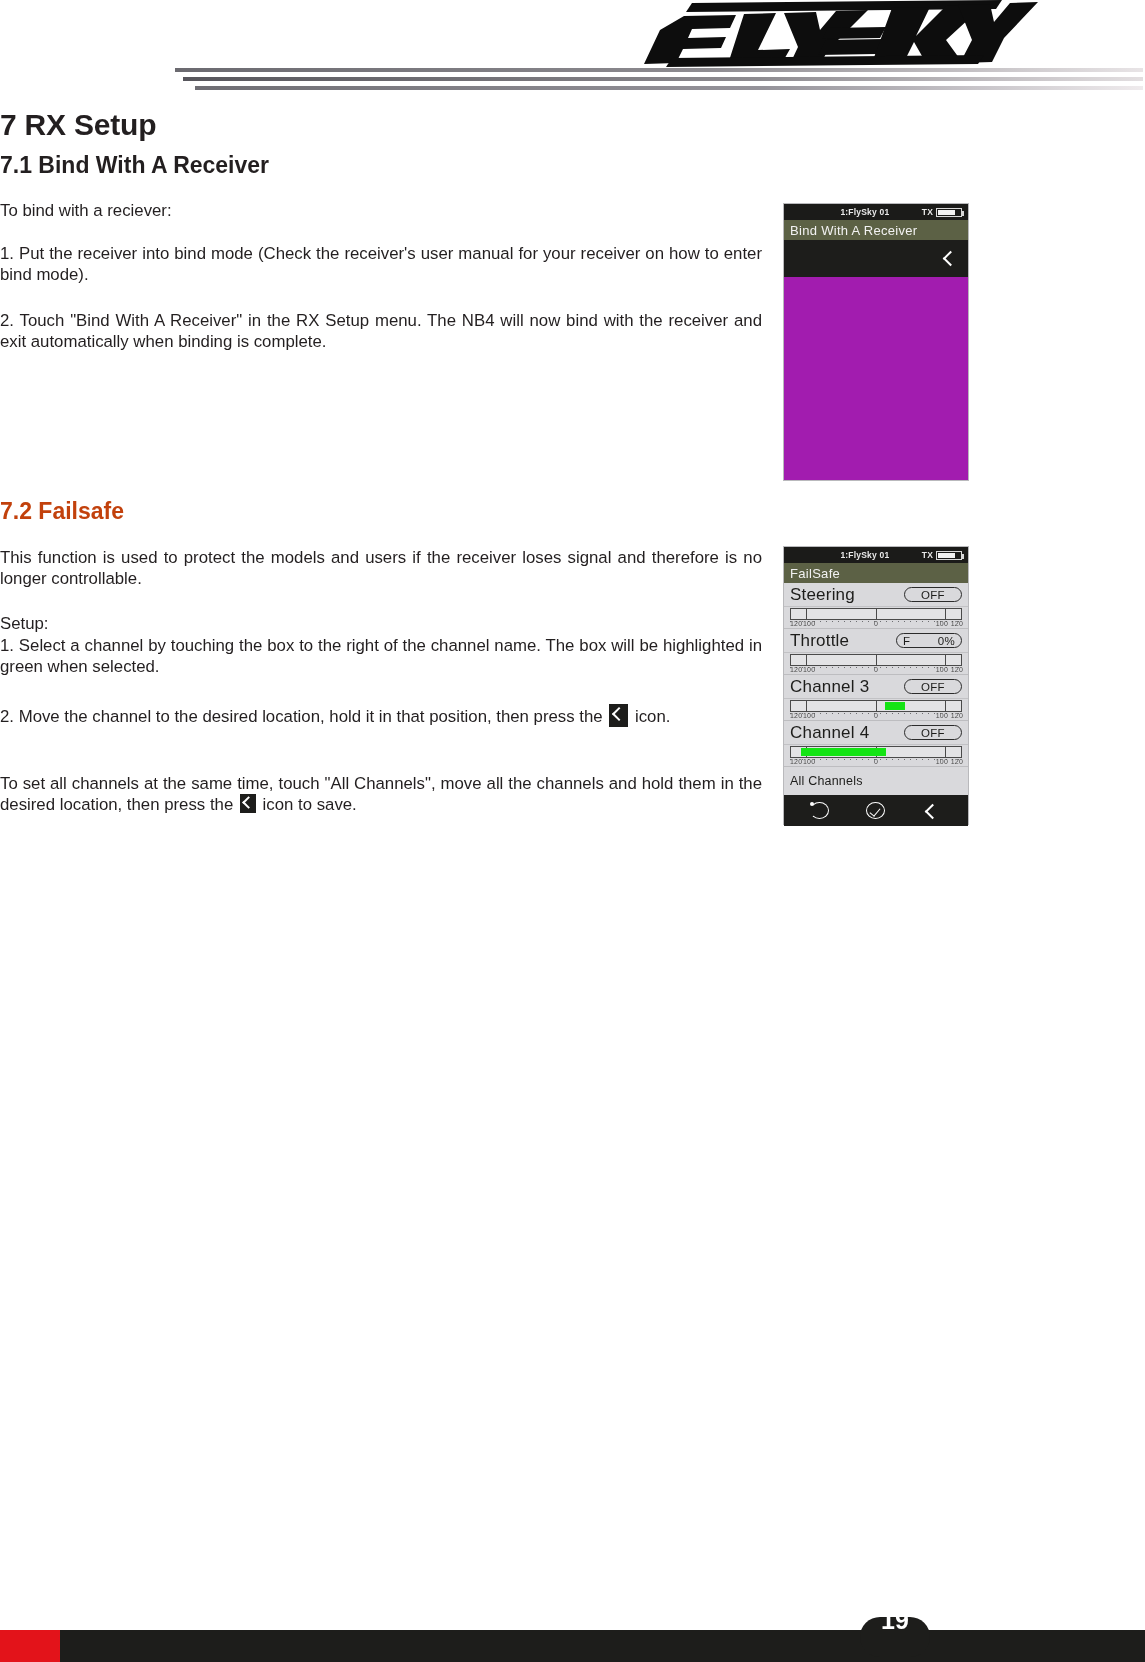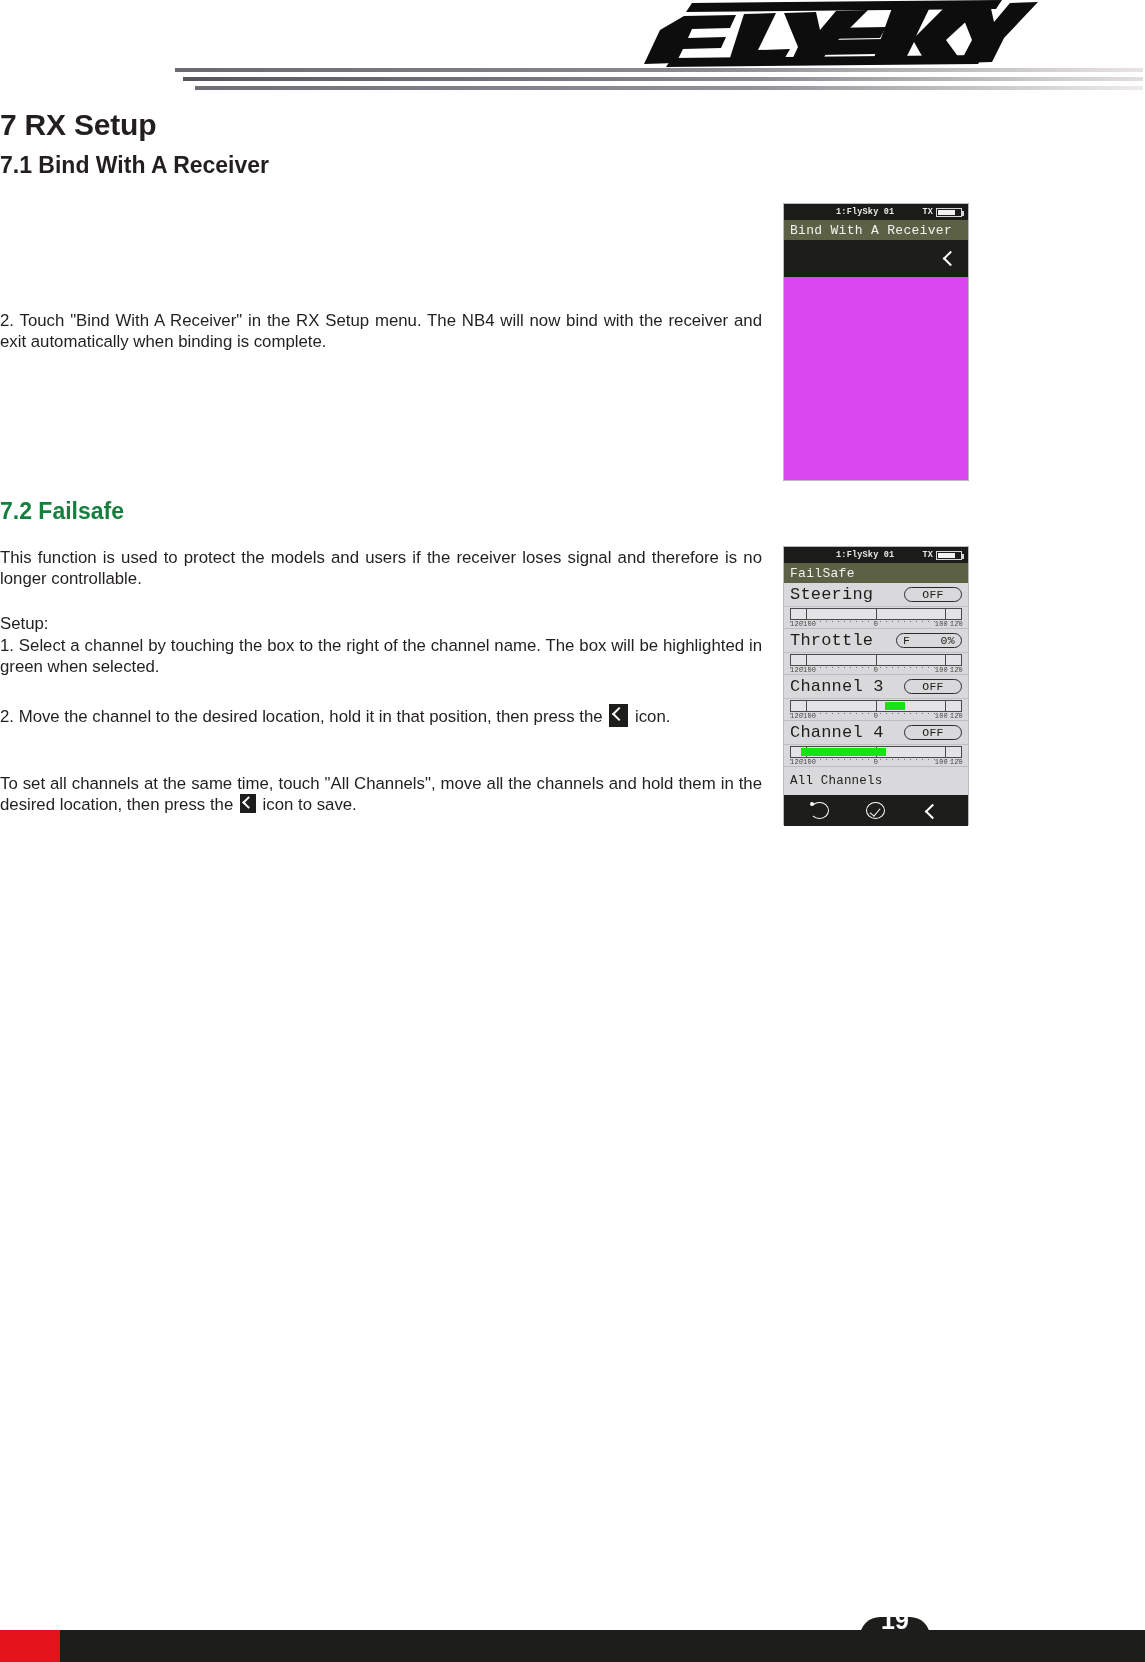--- a/index.html
+++ b/index.html
@@ -17,21 +17,21 @@
 
   .rules { position:absolute; left:170px; top:68px; width:975px; height:24px; }
   .rule { position:absolute; height:4px; }
   .rule.r1 { left:5px;  top:0px;  width:968px; background:linear-gradient(to right,#6b6a70 0%, #8d8b90 55%, #e8e4e6 100%); }
   .rule.r2 { left:13px; top:9px;  width:960px; background:linear-gradient(to right,#57565c 0%, #8d8b90 60%, #e3dfe1 100%); }
   .rule.r3 { left:25px; top:18px; width:948px; background:linear-gradient(to right,#6f6e74 0%, #95939a 60%, #efebed 100%); }
 
   
   .h1 { position:absolute; left:0px; top:108px; font-size:30px; font-weight:bold; color:#231f20; letter-spacing:-0.2px;}
   .h2a { position:absolute; left:0px; top:152px; font-size:23px; font-weight:bold; color:#231f20; }
-  .h2b { position:absolute; left:0px; top:498px; font-size:23px; font-weight:bold; color:#15803d; }
+  .h2b { position:absolute; left:0px; top:498px; font-size:23px; font-weight:bold; color:#c2410c; }
 
   .para { position:absolute; color:#231f20; font-size:16.8px; line-height:21px; }
   .p1 { left:0px;  top:200px; width:760px; }
   .p2 { left:0px;  top:243px; width:762px; text-align:justify; }
   .p3 { left:0px;  top:310px; width:762px; text-align:justify; }
   .p4 { left:0px;  top:547px; width:762px; text-align:justify; }
   .p5 { left:0px;  top:613px; width:762px; }
   .p6 { left:0px;  top:635px; width:762px; text-align:justify;}
   .p7 { left:0px;  top:704px; width:762px; text-align:justify;}
   .p8 { left:0px;  top:773px; width:762px; text-align:justify;}
@@ -43,21 +43,21 @@
   }
   .inline-ic::after{
     content:""; position:absolute; left:4px; top:3.5px;
     width:7px; height:7px; border-left:2.3px solid #fff; border-bottom:2.3px solid #fff;
     transform: rotate(45deg);
   }
   .inline-ic.big { width:19px; height:23px; vertical-align:-5px; }
   .inline-ic.big::after{ left:5px; top:5px; width:8px; height:8px;}
 
   
-  .device { position:absolute; width:186px; background:#d946ef; border:1px solid #b9b9bc;font-family:Liberation Mono, monospace; }
+  .device { position:absolute; width:186px; background:#a21caf; border:1px solid #b9b9bc; }
   .dev1 { left:783px; top:203px; height:278px; }
   .dev2 { left:783px; top:546px; height:279px; }
 
   .statusbar {
     height:16px; background:#1b1b19; color:#e9e9e9;
     font-size:8.5px; font-weight:bold; display:flex; align-items:center;
     justify-content:space-between; padding:0 6px; letter-spacing:0.2px;
   }
   .sb-left { flex:1; text-align:center; padding-left:18px;}
   .sb-right { display:flex; align-items:center; gap:3px; }
@@ -175,20 +175,22 @@
   <div class="rules">
     <div class="rule r1"></div>
     <div class="rule r2"></div>
     <div class="rule r3"></div>
   </div>
 
   <div class="h1">7 RX Setup</div>
   <div class="h2a">7.1 Bind With A Receiver</div>
   <div class="h2b">7.2 Failsafe</div>
 
+  <div class="para p1">To bind with a reciever:</div>
+  <div class="para p2">1. Put the receiver into bind mode (Check the receiver's user manual for your receiver on how to enter bind mode).</div>
   <div class="para p3">2. Touch "Bind With A Receiver" in the RX Setup menu. The NB4 will now bind with the receiver and exit automatically when binding is complete.</div>
 
   <div class="para p4">This function is used to protect the models and users if the receiver loses signal and therefore is no longer controllable.</div>
   <div class="para p5">Setup:</div>
   <div class="para p6">1. Select a channel by touching the box to the right of the channel name. The box will be highlighted in green when selected.</div>
 
   <div class="para p7">
     <span>2. Move the channel to the desired location, hold it in that position, then press the</span>
     <span class="inline-ic big"></span>
     <span>icon.</span>

